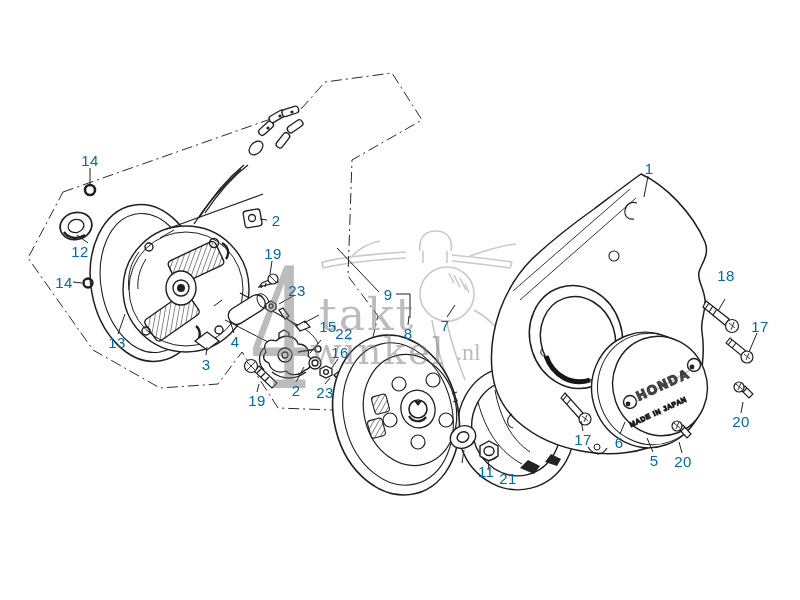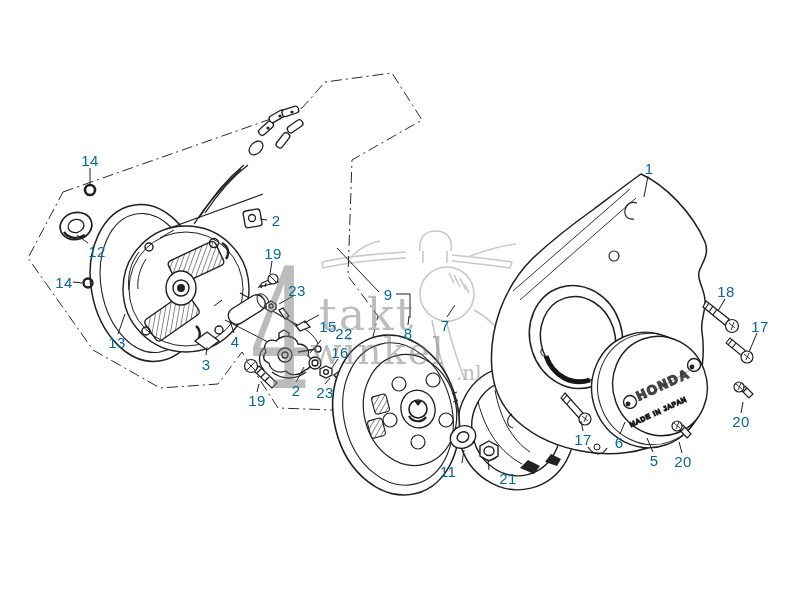--- a/index.html
+++ b/index.html
@@ -7,21 +7,21 @@
          font-family:"Liberation Sans",sans-serif;outline:1px solid #ececec;}
   .stage svg{position:absolute;left:0;top:0;}
   .callout-layer{position:absolute;left:0;top:0;width:800px;height:600px;pointer-events:none;}
   .callout{position:absolute;transform:translate(-50%,-50%);font-size:15px;color:#0369a1;
            font-family:"Liberation Sans",sans-serif;letter-spacing:.3px;}
   .wm{position:absolute;color:rgba(122,122,122,.5);font-family:"DejaVu Serif",serif;
       pointer-events:none;line-height:1;white-space:nowrap;}
   .wm-digit{left:250px;top:250px;font-size:164px;transform:scaleX(.6);transform-origin:left top;}
   .wm-word1{left:319px;top:293px;font-size:44px;letter-spacing:2px;}
   .wm-word2{left:310px;top:333px;font-size:37px;letter-spacing:2px;}
-  .wm-nl{left:456px;top:363px;font-size:20px;}
+  .wm-nl{left:456px;top:340px;font-size:24px;font-family:Liberation Serif, serif;}
 </style>
 </head>
 <body>
 
 <div class="stage">
 
 <svg width="800" height="600" viewBox="0 0 800 600">
   <defs>
     <pattern id="hatch" width="4.5" height="4.5" patternUnits="userSpaceOnUse" patternTransform="rotate(45)">
       <line x1="0" y1="0" x2="0" y2="4.5" stroke="#2b2b2b" stroke-width="1.1"></line>
@@ -333,30 +333,30 @@
       <span class="callout" style="left: 649px; top: 168px;">1</span>
       <span class="callout" style="left: 296px; top: 390px;">2</span>
       <span class="callout" style="left: 206px; top: 364px;">3</span>
       <span class="callout" style="left: 235px; top: 341px;">4</span>
       <span class="callout" style="left: 654px; top: 460px;">5</span>
       <span class="callout" style="left: 619px; top: 442px;">6</span>
       <span class="callout" style="left: 445px; top: 325px;">7</span>
       <span class="callout" style="left: 408px; top: 333px;">8</span>
       <span class="callout" style="left: 388px; top: 294px;">9</span>
       <span class="callout" style="left: 276px; top: 220px;">2</span>
-      <span class="callout" style="left: 448px; top: 471px; text-align: right;">11</span>
-      <span class="callout" style="left: 97px; top: 251px;">12</span>
+      <span class="callout" style="left: 486px; top: 471px; text-align: right;">11</span>
+      <span class="callout" style="left: 80px; top: 251px;">12</span>
       <span class="callout" style="left: 117px; top: 342px;">13</span>
       <span class="callout" style="left: 90px; top: 160px;">14</span>
       <span class="callout" style="left: 64px; top: 282px;">14</span>
       <span class="callout" style="left: 328px; top: 314px; margin-top: 12px;">15</span>
       <span class="callout" style="left: 340px; top: 352px;">16</span>
       <span class="callout" style="left: 583px; top: 439px;">17</span>
       <span class="callout" style="left: 760px; top: 326px;">17</span>
-      <span class="callout" style="left: 726px; top: 291px;">18</span>
+      <span class="callout" style="left: 726px; top: 275px;">18</span>
       <span class="callout" style="left: 273px; top: 253px;">19</span>
       <span class="callout" style="left: 257px; top: 400px;">19</span>
       <span class="callout" style="left: 683px; top: 461px;">20</span>
       <span class="callout" style="left: 741px; top: 421px;">20</span>
       <span class="callout" style="left: 508px; top: 478px;">21</span>
       <span class="callout" style="left: 324px; top: 333px; margin-left: 20px;">22</span>
       <span class="callout" style="left: 297px; top: 290px;">23</span>
       <span class="callout" style="left: 325px; top: 392px;">23</span>
     </div>
 

